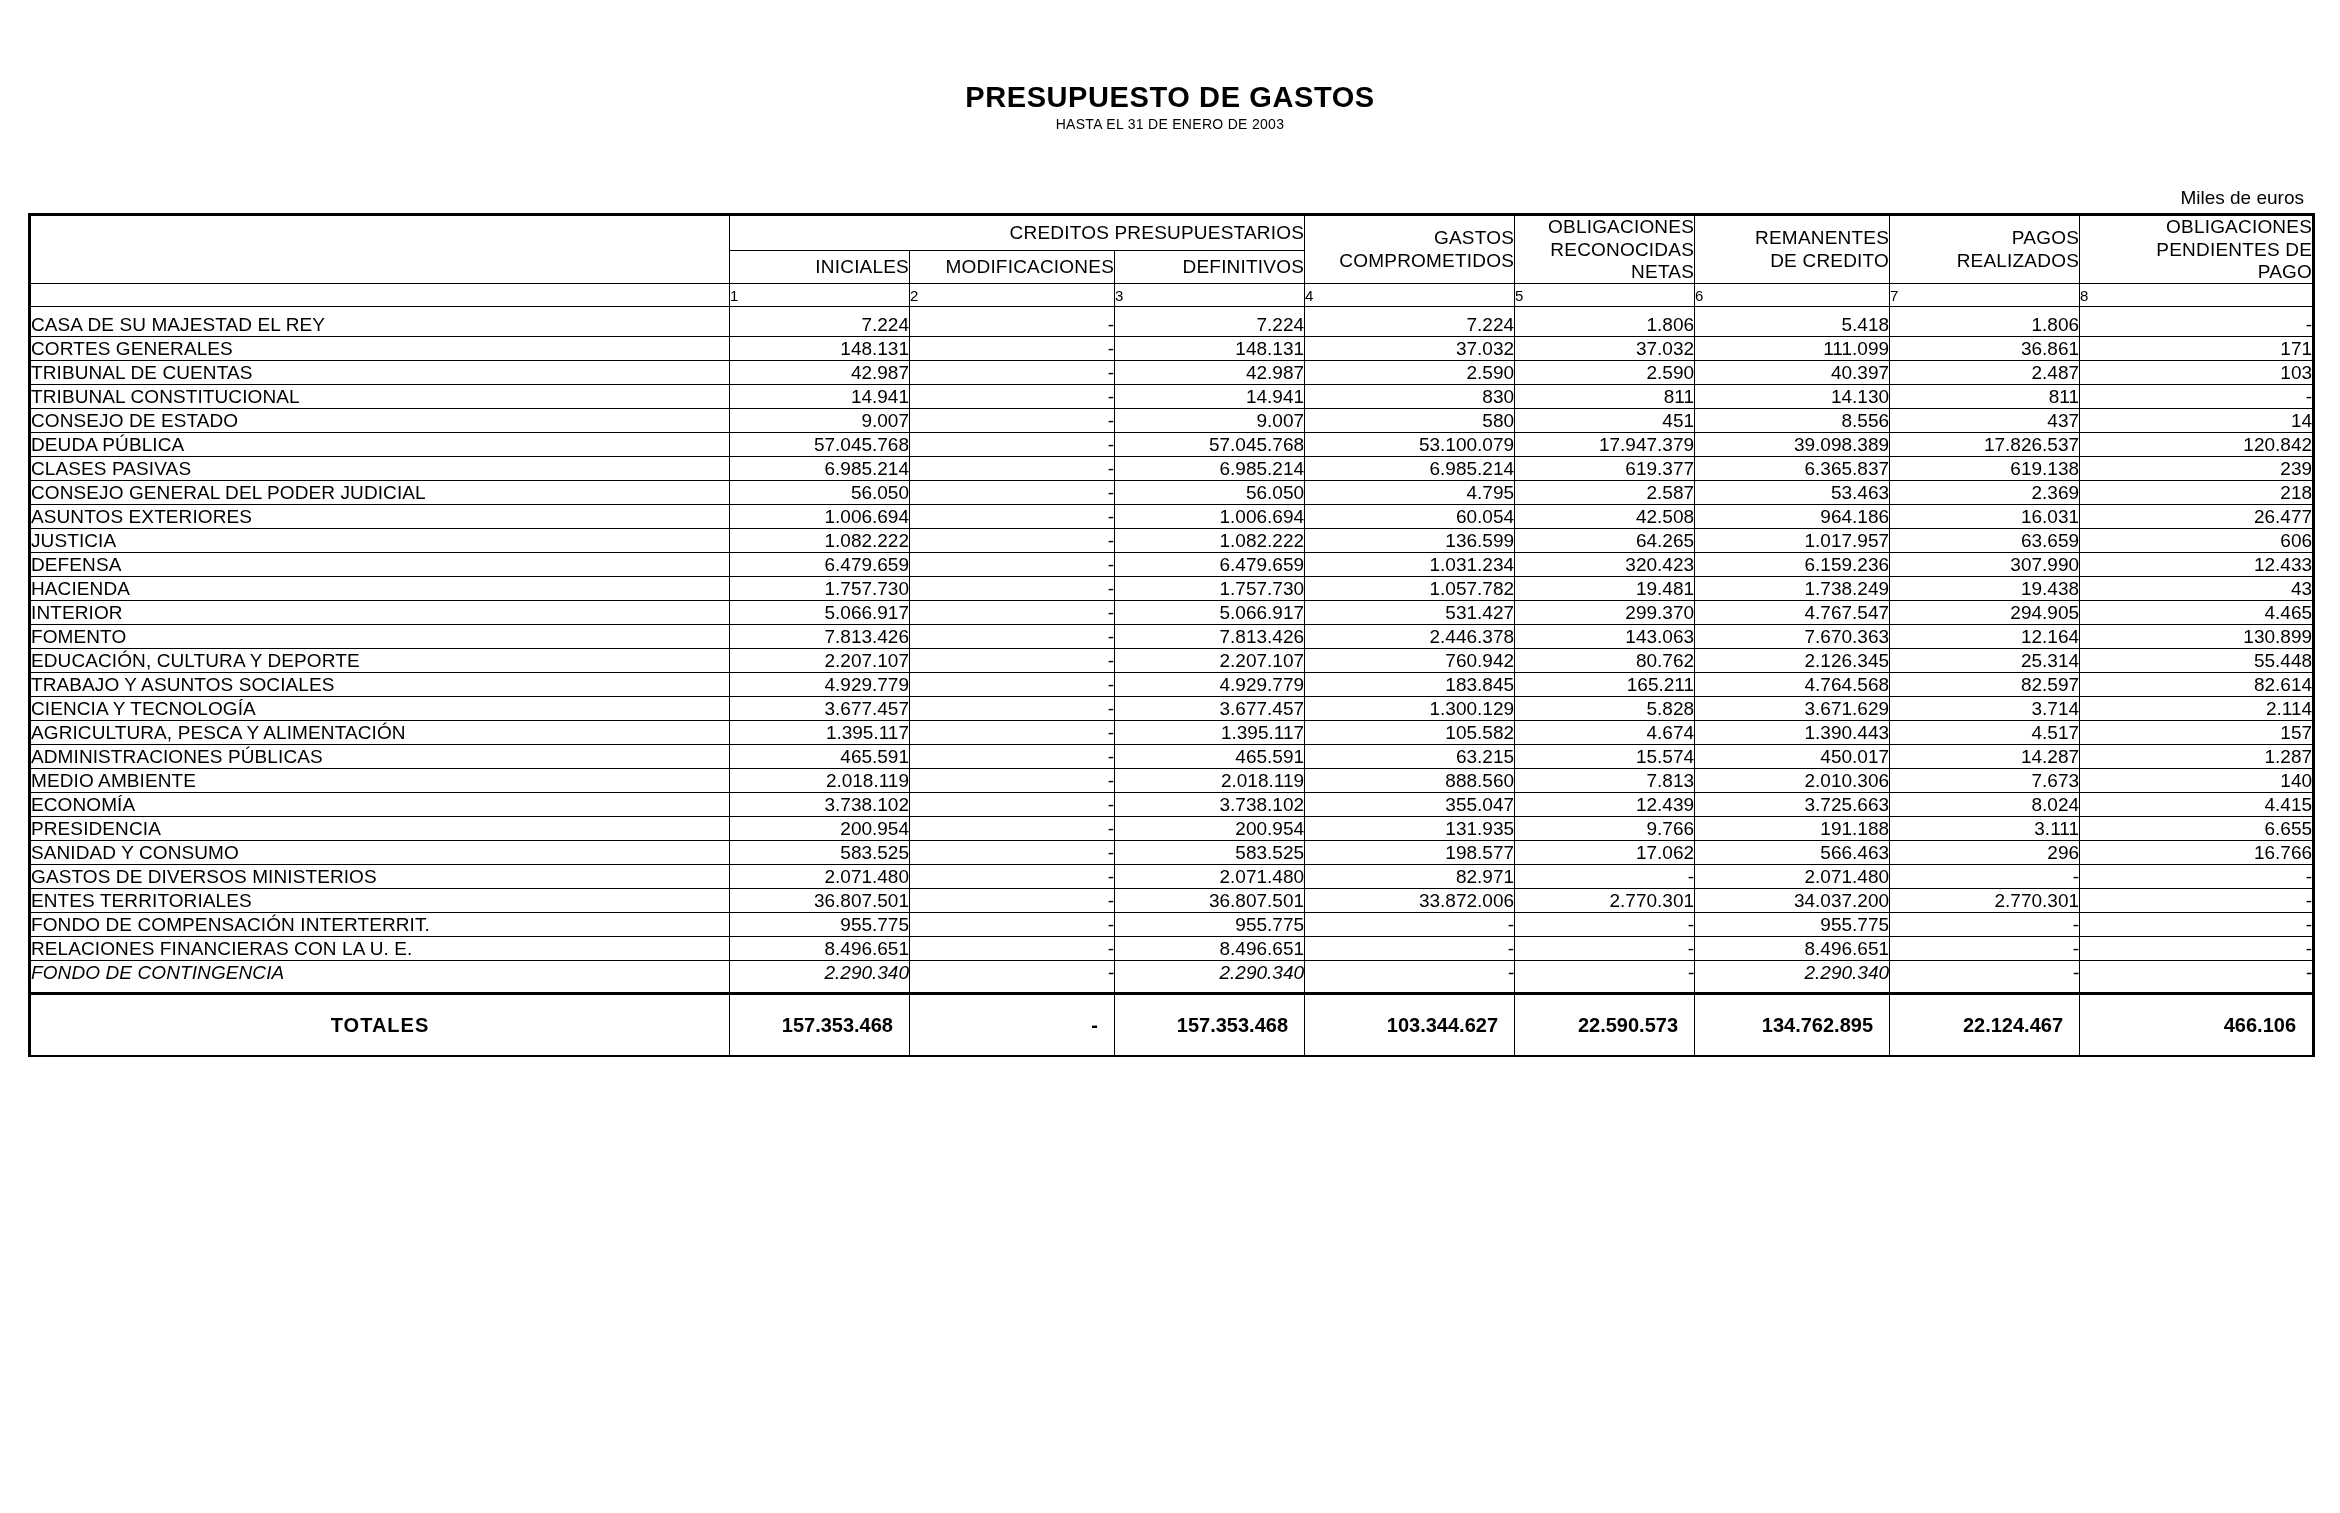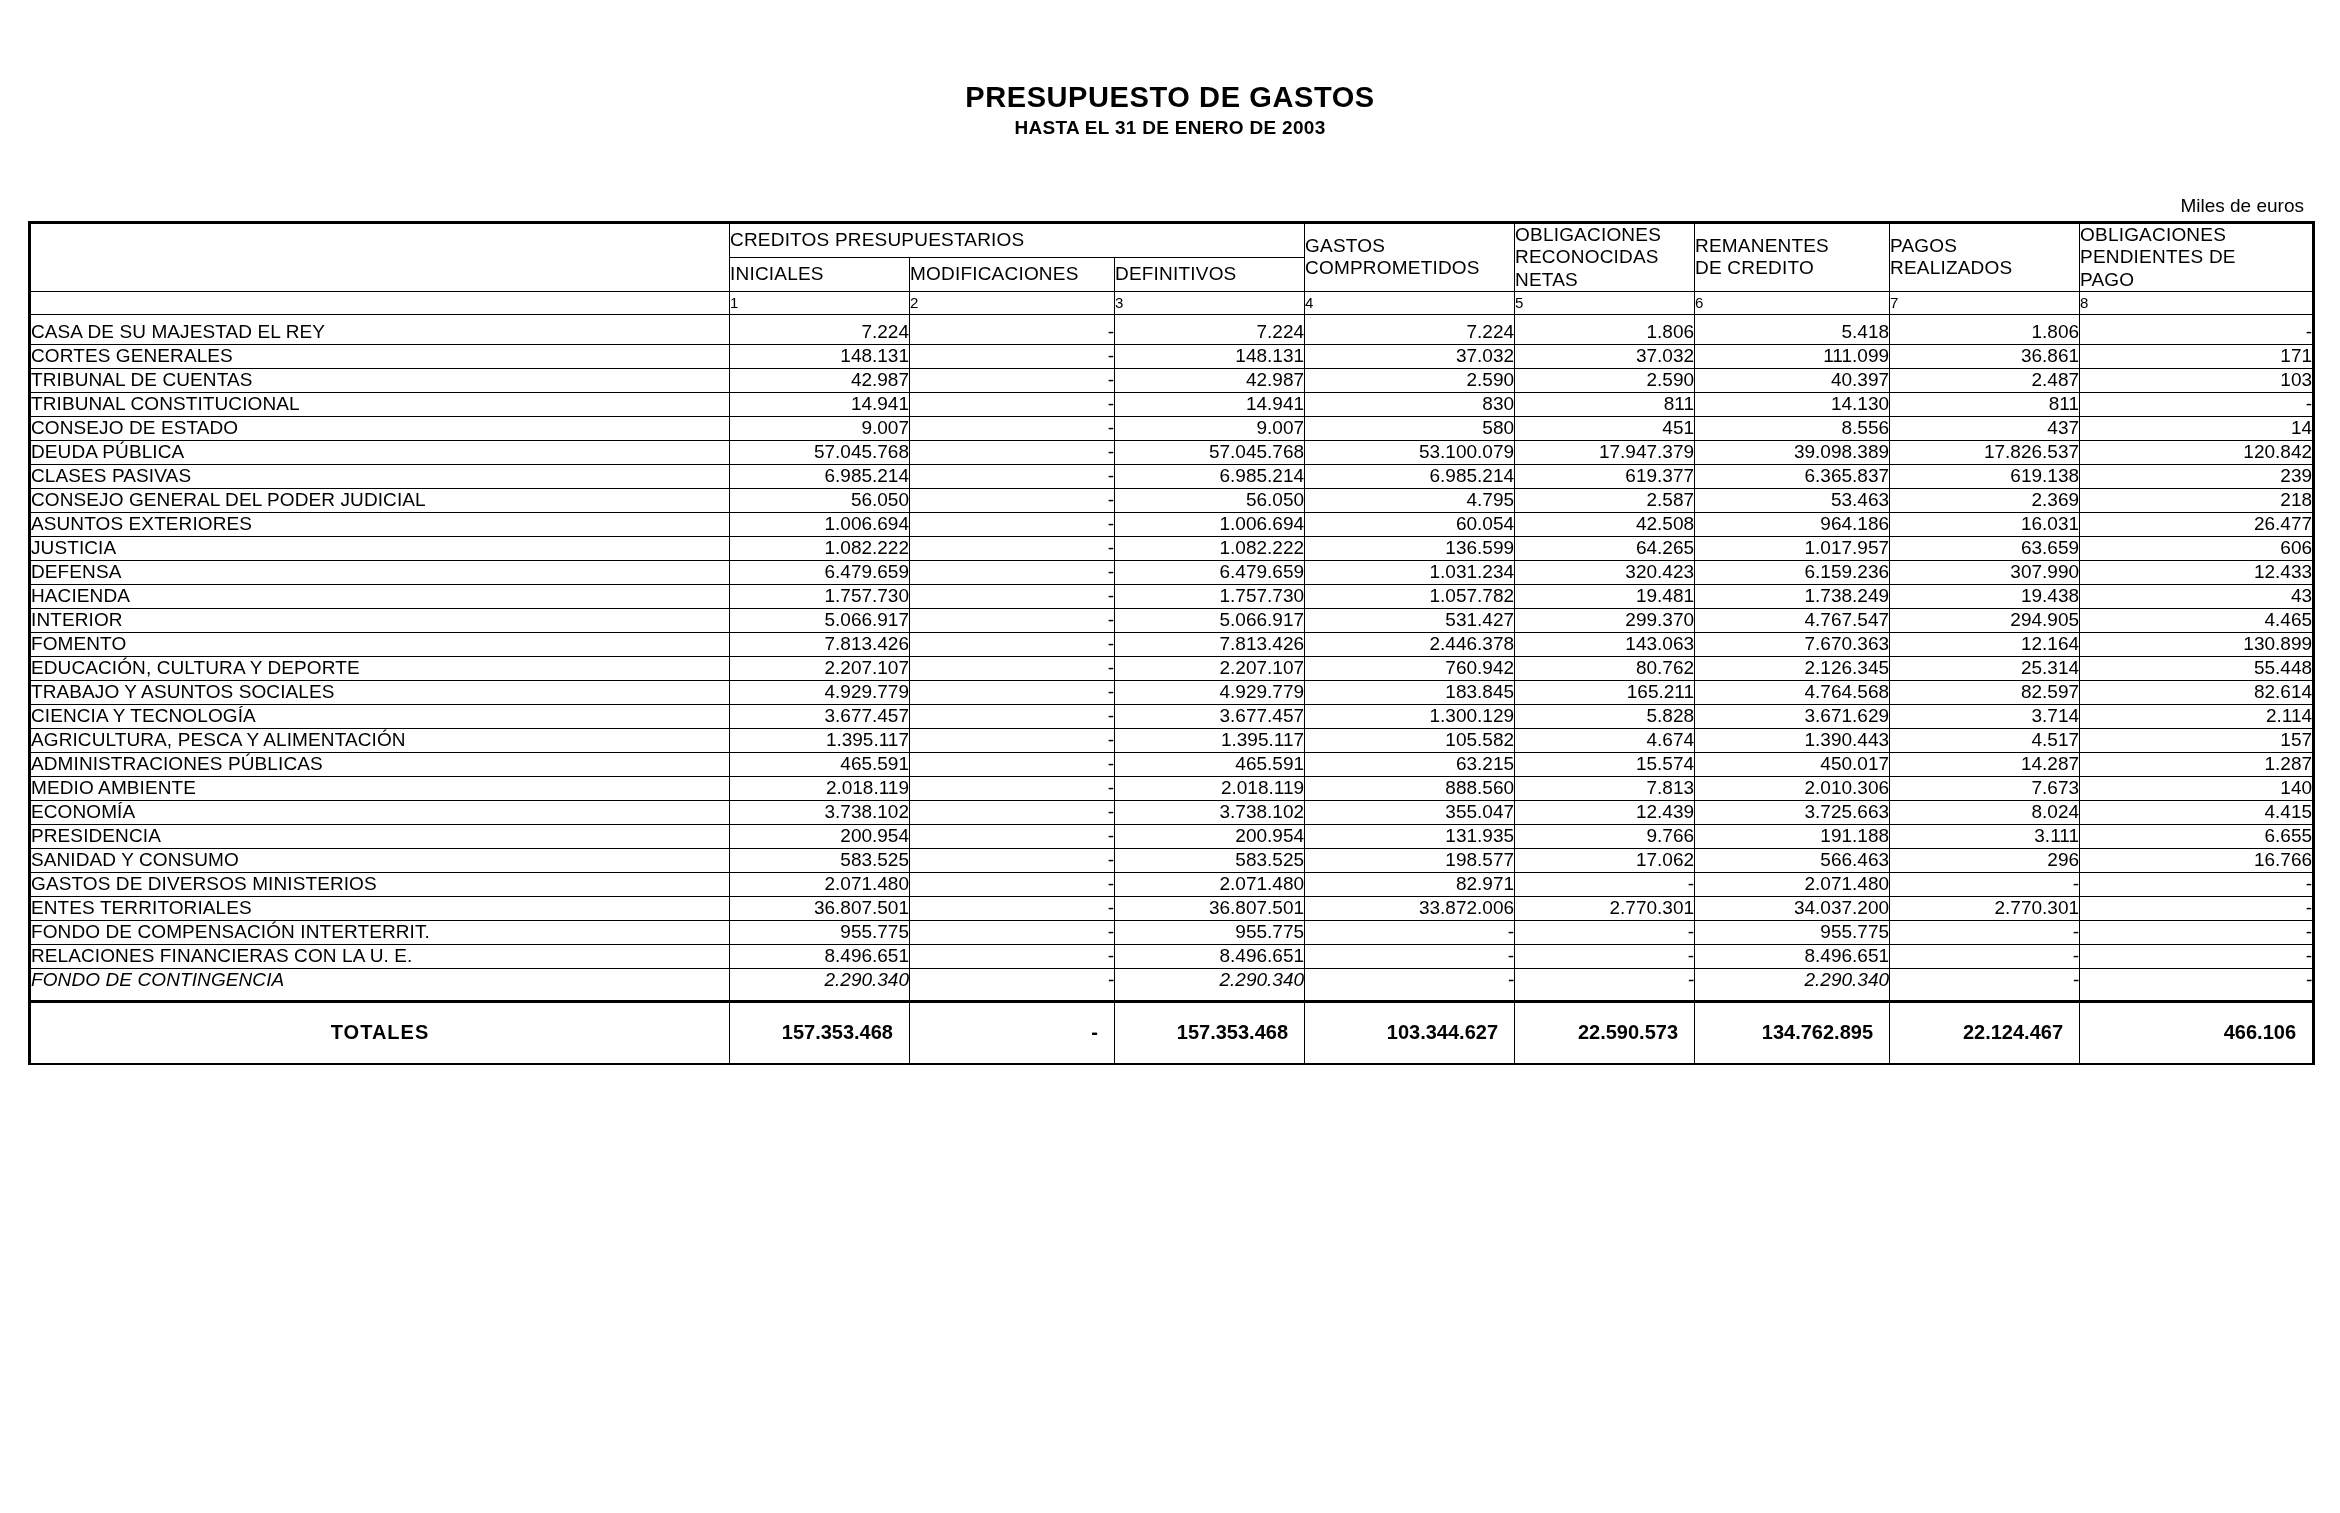--- a/index.html
+++ b/index.html
@@ -33,22 +33,22 @@
     letter-spacing: 0.6px;
     line-height: 1.18;
   }
   .title-2 {
     font-size: 27px;
     font-weight: bold;
     letter-spacing: 0.4px;
     line-height: 1.22;
   }
   .title-3 {
-    font-size: 19px;
-    font-weight: bold;
+    font-size: 14px;
+    font-weight: normal;
     letter-spacing: 0.3px;
     line-height: 1.5;
   }
   
   .units {
     text-align: right;
     font-size: 19px;
     padding-right: 8px;
     margin-top: 52px;
     margin-bottom: 4px;
@@ -60,21 +60,21 @@
     width: 2284px;
     margin: 0 auto;
   }
   table.grid td, table.grid th {
     border: 1px solid #000000;
     padding: 0;
     vertical-align: middle;
     font-weight: normal;
   }
   .hcell {
-    text-align: left;
+    text-align: right;
     font-size: 19px;
     font-weight: bold;
     letter-spacing: 0.2px;
     line-height: 1.18;
     padding: 4px 3px;
   }
   .hblank { border-bottom: none !important; }
   .numrow td {
     height: 22px;
     font-size: 15px;

